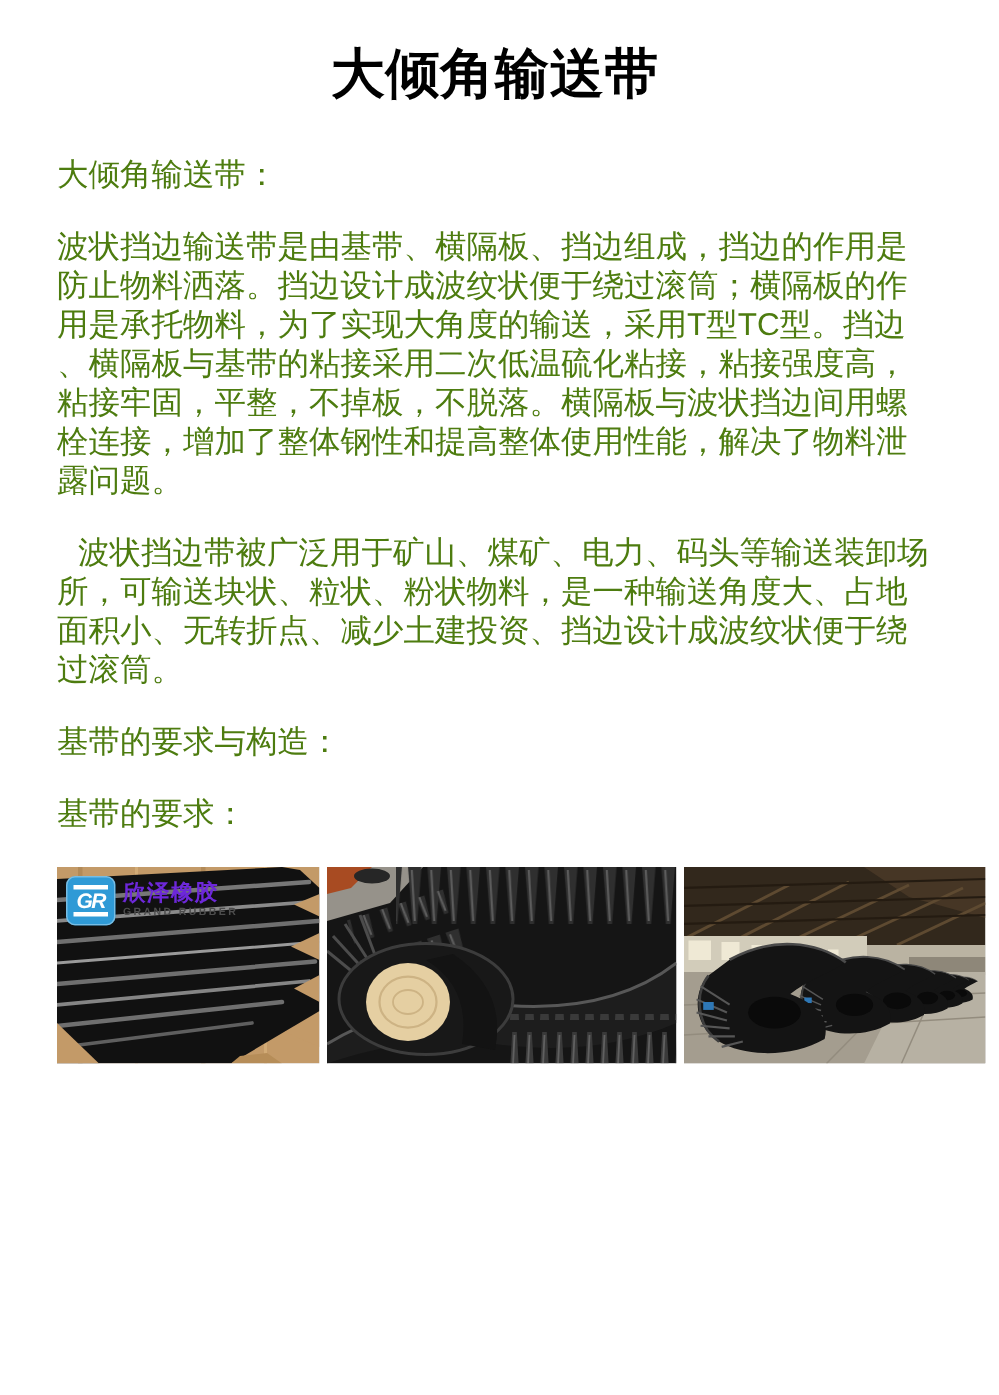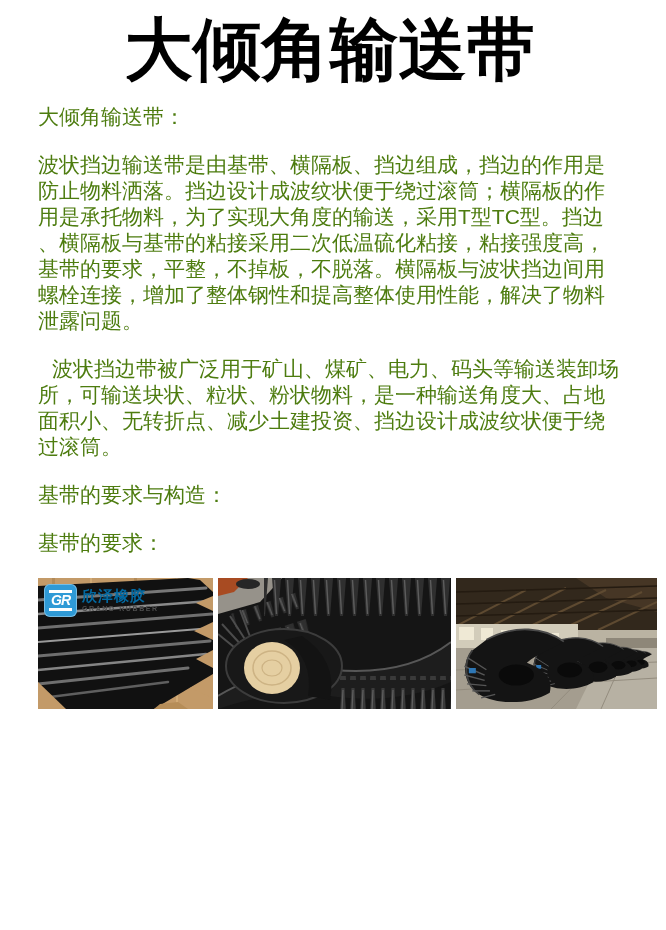--- a/index.html
+++ b/index.html
@@ -7,21 +7,21 @@
   body {
     width: 666px;
     height: 930px;
     background: #ffffff;
     color: #1c1c1c;
     font-family: "Liberation Sans", "DejaVu Sans", sans-serif;
   }
   .page { padding: 0 44px 0 38px; }
   h1.title {
     margin: 18px 0 24px;
-    font-size: 68px;
+    font-size: 36px;
     line-height: 62px;
     font-weight: 700;
     text-align: center;
     color: #000;
     letter-spacing: 0.5px;
   }
   p.body-text {
     margin: 0 0 22px;
     font-size: 21px;
     line-height: 26px;
@@ -68,21 +68,21 @@
     font-style: italic;
     font-size: 14px;
     line-height: 15px;
     letter-spacing: -1px;
     border-top: 3px solid #ffffff;
     border-bottom: 3px solid #ffffff;
     padding: 0 2px;
   }
   .logo-names { display: flex; flex-direction: column; }
   .logo-name-cn {
-    color: #0369a1;
+    color: #6d28d9;
     font-size: 15px;
     line-height: 16px;
     font-weight: 700;
     letter-spacing: 1px;
   }
   .logo-name-en {
     color: #4d4d4d;
     font-size: 7px;
     line-height: 9px;
     letter-spacing: 1.6px;
@@ -91,21 +91,21 @@
 </style>
 </head>
 <body>
 
 <div class="page">
 
   <h1 class="title">大倾角输送带</h1>
 
   <p class="body-text">大倾角输送带：</p>
 
-  <p class="body-text">波状挡边输送带是由基带、横隔板、挡边组成，挡边的作用是防止物料洒落。挡边设计成波纹状便于绕过滚筒；横隔板的作用是承托物料，为了实现大角度的输送，采用T型TC型。挡边、横隔板与基带的粘接采用二次低温硫化粘接，粘接强度高，基带的要求，平整，不掉板，不脱落。横隔板与波状挡边间用螺栓连接，增加了整体钢性和提高整体使用性能，解决了物料泄露问题。</p>
+  <p class="body-text">波状挡边输送带是由基带、横隔板、挡边组成，挡边的作用是防止物料洒落。挡边设计成波纹状便于绕过滚筒；横隔板的作用是承托物料，为了实现大角度的输送，采用T型TC型。挡边、横隔板与基带的粘接采用二次低温硫化粘接，粘接强度高，粘接牢固，平整，不掉板，不脱落。横隔板与波状挡边间用螺栓连接，增加了整体钢性和提高整体使用性能，解决了物料泄露问题。</p>
 
   <p class="body-text indent1">波状挡边带被广泛用于矿山、煤矿、电力、码头等输送装卸场所，可输送块状、粒状、粉状物料，是一种输送角度大、占地面积小、无转折点、减少土建投资、挡边设计成波纹状便于绕过滚筒。</p>
 
   <p class="body-text">基带的要求与构造：</p>
 
   <p class="body-text">基带的要求：</p>
 
 
   <div class="photos">
 

